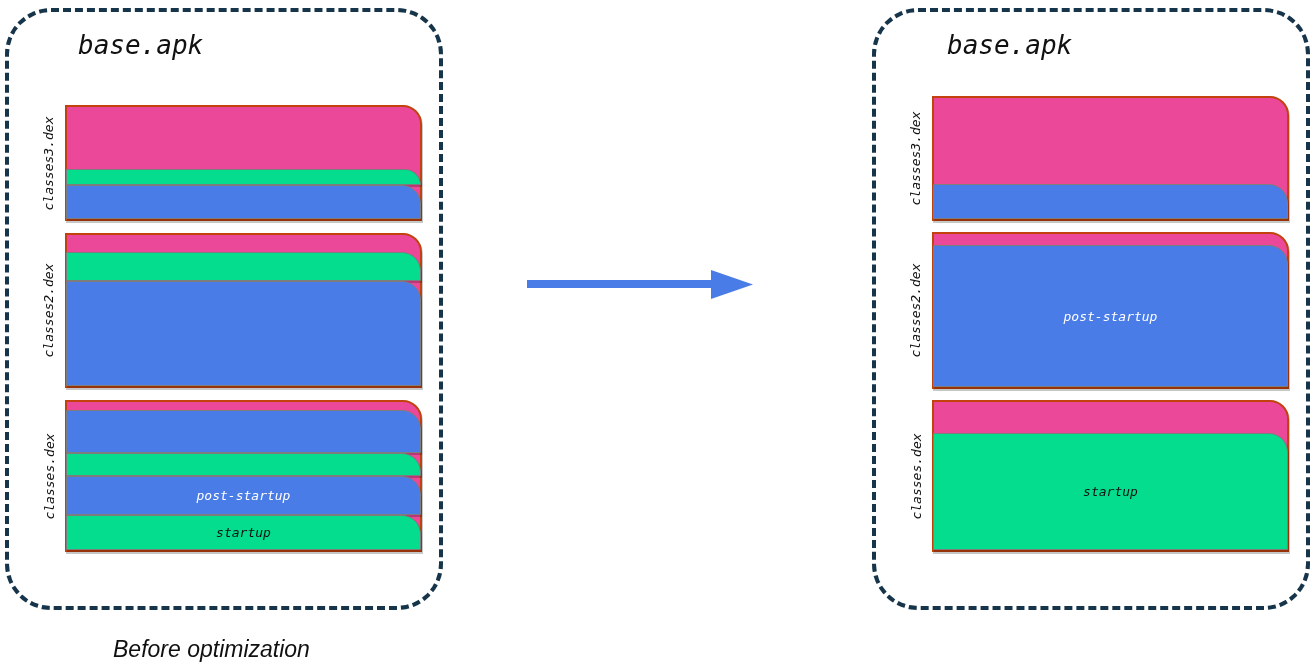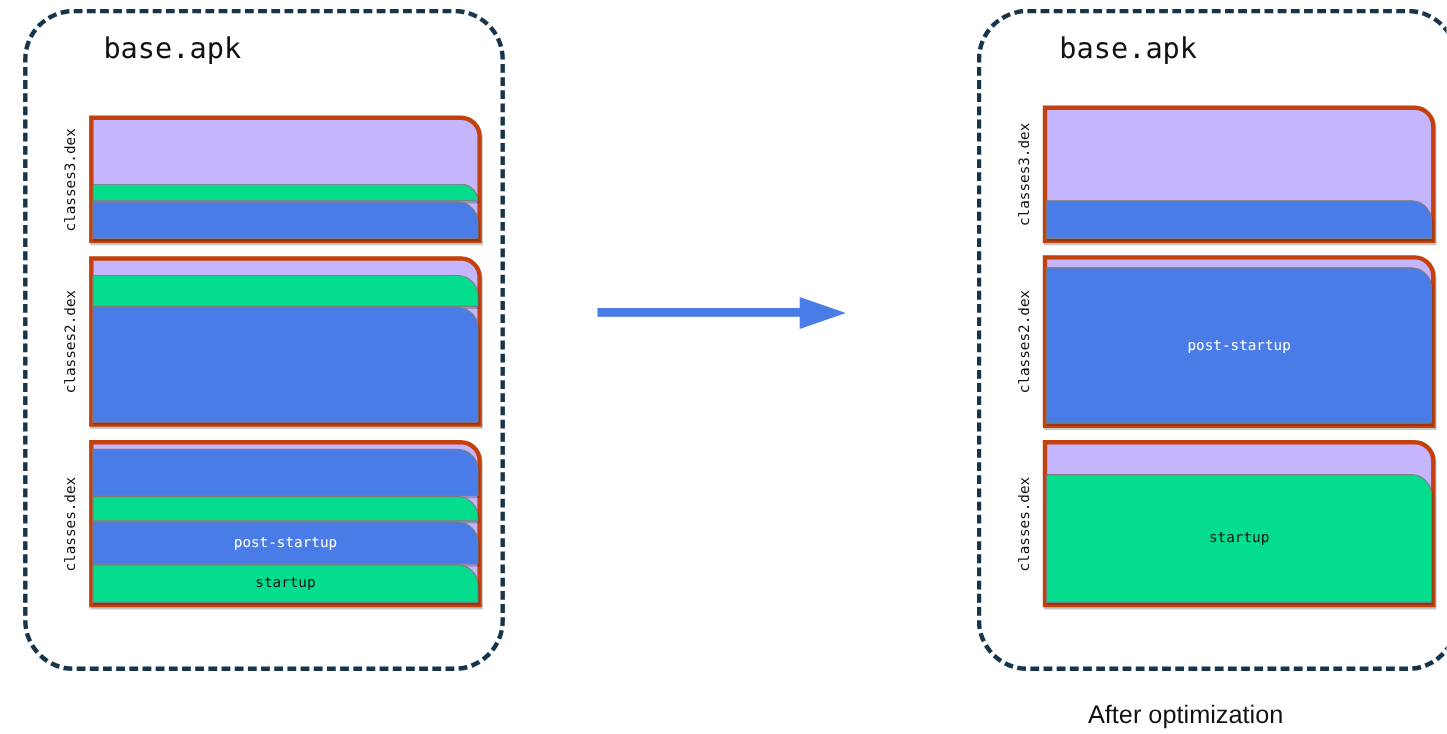--- a/index.html
+++ b/index.html
@@ -11,23 +11,24 @@
     width: 1315px;
     height: 667px;
     position: relative;
     overflow: hidden;
     font-family: "Liberation Sans", sans-serif;
     -webkit-font-smoothing: antialiased;
   }
 
   .stage {
     position: absolute;
-    left: 16px; top: 0;
+    left: 0; top: 0;
     width: 1172px;
     height: 667px;
+    font-style: italic;
   }
 
   
   .apk-panel {
     position: absolute;
     box-sizing: border-box;
     border: 4px dashed #16344a;
     border-radius: 46px;
     background: transparent;
   }
@@ -65,23 +66,23 @@
   }
   .dex-label span {
     transform: rotate(-90deg);
     display: block;
   }
 
   
   .dex-box {
     position: absolute;
     box-sizing: border-box;
-    border: 4px solid #c2410c;
+    border: 2px solid #c2410c;
     border-top-right-radius: 19px;
-    background: #c4b5fd;
+    background: #ec4899;
     box-shadow: 1px 2px 0 rgba(0,0,0,0.22);
   }
 
   
   .seg {
     position: absolute;
     box-sizing: border-box;
     left: -1px;
     right: -1px;
     border: 1px solid #7d7d7d;
@@ -167,20 +168,21 @@
       </div>
       <div class="seg poststartup" style="bottom:35px; height:39px;">
         <span>post-startup</span>
       </div>
       <div class="seg startup" style="bottom:0px; height:35px;">
         <span>startup</span>
       </div>
     </div>
   </div>
 
+  <div class="caption left">Before optimization</div>
 
   <div class="arrow-wrap">
     <svg width="226" height="48" viewBox="0 0 226 48" xmlns="http://www.w3.org/2000/svg">
       <g>
         <rect x="0" y="18" width="190" height="8" fill="#4A7CE8"></rect>
         <polygon points="184,8 226,22.5 184,37" fill="#4A7CE8"></polygon>
       </g>
     </svg>
   </div>
 
@@ -213,15 +215,14 @@
     <div class="dex-label">
       <span>classes.dex</span>
     </div>
     <div class="dex-box" style="left:27px; top:0; width:357px; height:152px;">
       <div class="seg startup" style="bottom:0px; height:117px;">
         <span>startup</span>
       </div>
     </div>
   </div>
 
-  <div class="caption right">After optimization</div>
 
 </div>
 
 </body></html>

